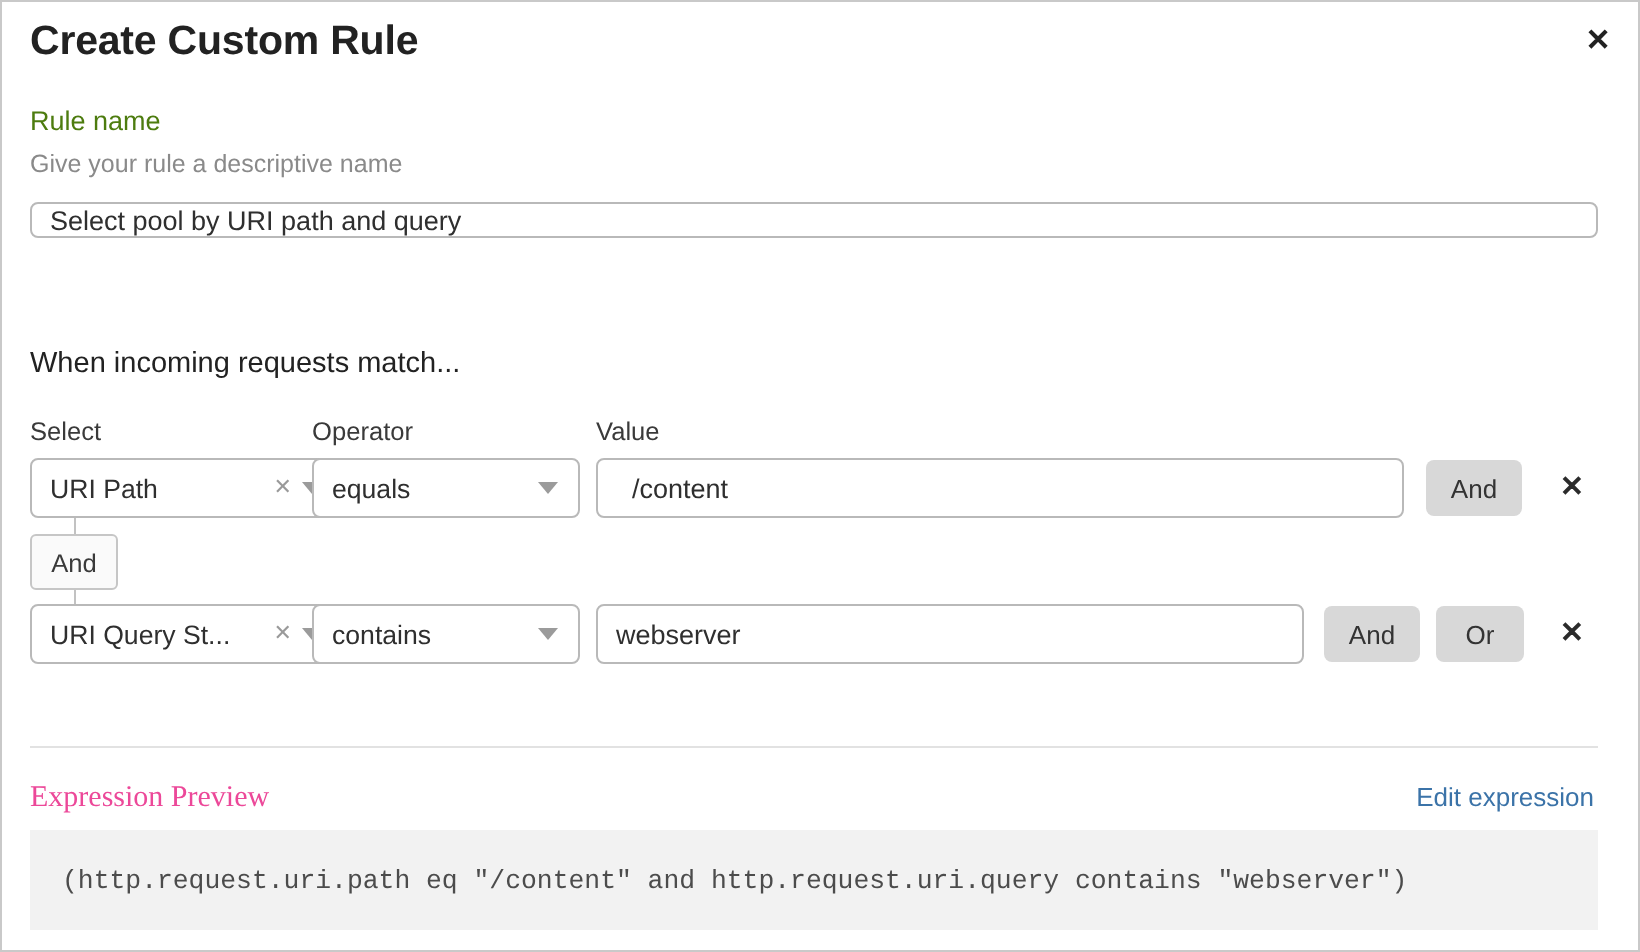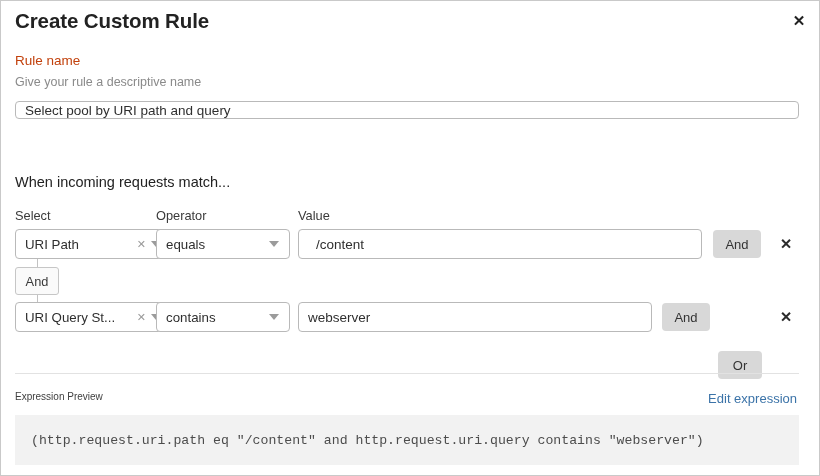--- a/index.html
+++ b/index.html
@@ -48,21 +48,21 @@
     color: #222222;
     font-size: 15px;
     font-weight: bold;
     line-height: 1;
   }
 
   
   .label-strong {
     position: absolute;
     font-size: 13.5px;
-    color: #c2410c;
+    color: #4d7c0f;
   }
   .label-help {
     position: absolute;
     font-size: 12.5px;
     color: #8a8a8a;
   }
   .rule-name-label { left: 14px; top: 52px; }
   .rule-name-help  { left: 14px; top: 74px; }
 
   .text-input {
@@ -173,21 +173,21 @@
     border: none;
     border-radius: 4px;
     font-family: "Liberation Sans", sans-serif;
     font-size: 13px;
     color: #333333;
     cursor: pointer;
     padding: 0;
   }
   #and-btn-1 { left: 712px; width: 48px; }
   #and-btn-2 { left: 661px; width: 48px; }
-  #or-btn-2  { left: 717px; width: 44px; margin-top: 48px; }
+  #or-btn-2  { left: 717px; width: 44px; }
 
   .del-btn {
     position: absolute;
     top: 0;
     left: 774px;
     width: 22px;
     height: 30px;
     display: flex;
     align-items: center;
     justify-content: center;
@@ -242,22 +242,23 @@
     width: 784px;
     height: 1px;
     background: #e2e2e2;
   }
 
   
   #expr-label {
     position: absolute;
     left: 14px;
     top: 390px;
-    font-size: 10px;
-    color: #404040;
+    font-size: 15px;
+    color: #ec4899;
+    font-family: Liberation Serif, serif;
   }
   #edit-expr-link {
     position: absolute;
     right: 22px;
     top: 390px;
     font-size: 13px;
     color: #3b73a8;
     text-decoration: none;
     cursor: pointer;
     text-align: right;

